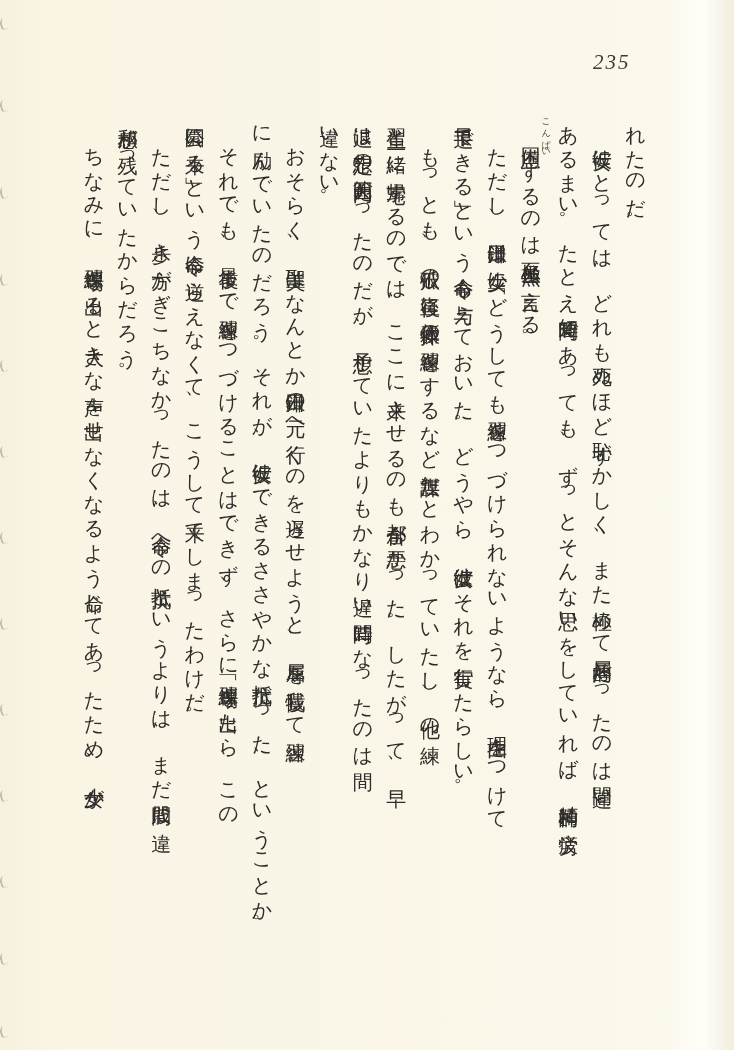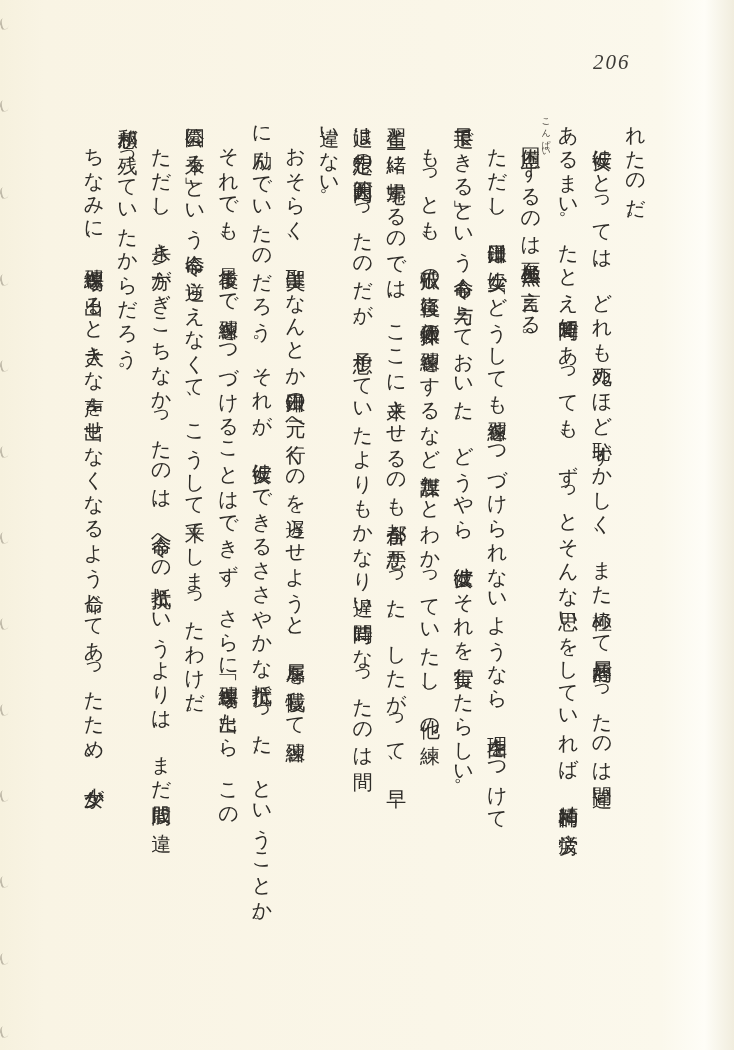--- a/index.html
+++ b/index.html
@@ -65,21 +65,21 @@
     height: 11px;
     border-left: 2px solid rgba(104, 96, 82, 0.38);
     border-bottom: 1px solid rgba(104, 96, 82, 0.18);
     border-radius: 70% 30% 50% 50%;
     transform: rotate(-14deg);
   }
 </style>
 </head>
 <body>
 
-<div class="page-number">206</div>
+<div class="page-number">235</div>
 
 <div class="text-block">
     <div class="tcol">れたのだ。</div>
     <div class="tcol indent">彼女にとっては、どれも死ぬほど恥ずかしく、また極めて屈辱的だったのは間違い</div>
     <div class="tcol">あるまい。たとえ短時間であっても、ずっとそんな思いをしていれば、精神的に疲労</div>
     <div class="tcol"><ruby>困憊<rt>こんぱい</rt></ruby>するのは至極当然と言える。</div>
     <div class="tcol indent">ただし、鎌田は少女に「どうしても練習をつづけられないようなら、理由をつけて</div>
     <div class="tcol">早退できる」という命令も与えておいた。どうやら、彼女はそれを実行したらしい。</div>
     <div class="tcol indent">もっとも、破瓜の直後に新体操の練習をするなど無謀だとわかっていたし、他の練</div>
     <div class="tcol">習生と一緒に帰宅するのでは、ここに来させるのも都合が悪かった。したがって、早</div>

